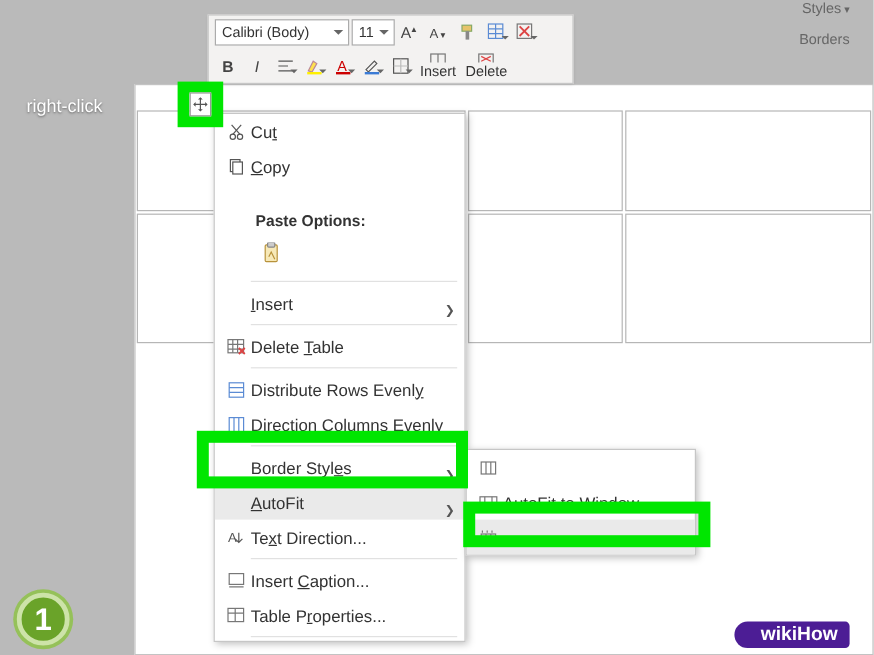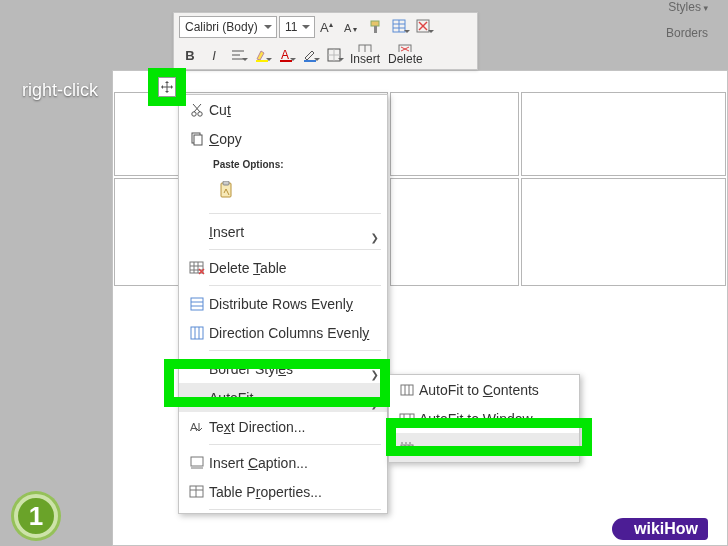--- a/index.html
+++ b/index.html
@@ -26,21 +26,21 @@
     border: 1px solid #c6c6c6;
     box-shadow: 0 1px 3px rgba(0,0,0,0.12);
     display: flex;
     flex-direction: column;
   }
   .ribbon-row { display: flex; align-items: center; padding: 3px 5px; gap: 2px; }
   .font-sel {
     height: 22px; border: 1px solid #ababab; background: #fff;
     font-size: 12px; padding: 0 16px 0 5px; position: relative; display: flex; align-items: center;
   }
-  .font-sel.name { width: 98px; }
+  .font-sel.name { width: 112px; }
   .font-sel.size { width: 36px; }
   .font-sel::after {
     content: ""; position: absolute; right: 4px; top: 8px;
     border: 4px solid transparent; border-top-color: #666;
   }
   .tb-btn {
     width: 22px; height: 22px; display: flex; align-items: center; justify-content: center;
     color: #444; position: relative;
   }
   .tb-btn svg { display: block; }
@@ -67,41 +67,41 @@
   .c1 { width: 278px; } .c2 { width: 130px; } .c3 { width: 208px; }
 
   
   .g-box { position: absolute; border: 10px solid #00e600; pointer-events: none; }
   .g-handle { left: 148px; top: 68px; width: 38px; height: 38px; background: #00e600; display:flex; align-items:center; justify-content:center; }
   .g-handle .inner { width:20px; height:20px; background:#fff; border:1px solid #999; display:flex; align-items:center; justify-content:center; }
   .g-autofit { left: 164px; top: 359px; width: 226px; height: 48px; }
   .g-fixed { left: 386px; top: 418px; width: 206px; height: 38px; }
 
   .callout-label {
-    position: absolute; left: 22px; top: 80px; color: #fff; font-size: 18px;
+    position: absolute; left: 22px; top: 80px; color: #fff; font-size: 15px;
     text-shadow: 0 1px 2px rgba(0,0,0,0.5);
   }
 
   
   .menu {
     position: absolute; background: #fff; border: 1px solid #c6c6c6;
     box-shadow: 2px 2px 6px rgba(0,0,0,0.25);
     font-size: 14px; color: #333;
   }
   .menu.main { left: 178px; top: 94px; width: 210px; }
   .menu.sub  { left: 388px; top: 374px; width: 192px; }
   .mi {
     display: flex; align-items: center; height: 29px; padding: 0 14px 0 6px; position: relative;
   }
   .mi:hover, .mi.hover { background: #eaeaea; }
   .mi .icon-slot { width: 24px; display:flex; justify-content:center; color:#555; }
   .mi .txt { flex: 1; }
   .mi .arrow::after { content: "\276F"; font-size: 10px; color: #555; position:absolute; right:8px; }
   .sep { height: 1px; background: #e1e1e1; margin: 3px 6px 3px 30px; }
-  .section-label { padding: 6px 6px 2px 34px; font-weight: 600; font-size: 10px; }
+  .section-label { padding: 6px 6px 2px 34px; font-weight: 600; font-size: 13px; margin-top: 17px; }
   .paste-row { padding: 4px 6px 6px 34px; }
   .paste-ic { width:28px; height:28px; border:1px solid transparent; display:inline-flex; align-items:center; justify-content:center; }
   .accel { text-decoration: underline; }
 
   .watermark {
     position: absolute; right: 20px; bottom: 6px;
     color: #fff; font-weight: bold; font-size: 16px;
     background: #4c1d95; padding: 2px 10px 2px 22px; border-radius: 12px 4px 4px 12px;
   }
   .step-badge {
@@ -349,21 +349,20 @@
 
 <div class="menu sub">
   <div class="mi">
     <span class="icon-slot">
       <svg width="16" height="16">
           <rect x="2" y="3" width="12" height="10" fill="none" stroke="#777"></rect>
           <line x1="6" y1="3" x2="6" y2="13" stroke="#777"></line>
           <line x1="10" y1="3" x2="10" y2="13" stroke="#777"></line>
         </svg>
     </span>
-    <span class="txt"><span>AutoFit to </span><span class="accel">C</span><span>ontents</span></span>
   </div>
   <div class="mi">
     <span class="icon-slot">
       <svg width="16" height="16">
           <rect x="1" y="3" width="14" height="10" fill="none" stroke="#777"></rect>
           <line x1="5" y1="3" x2="5" y2="13" stroke="#777"></line>
           <line x1="11" y1="3" x2="11" y2="13" stroke="#777"></line>
         </svg>
     </span>
     <span class="txt"><span>AutoFit to </span><span class="accel">W</span><span>indow</span></span>

